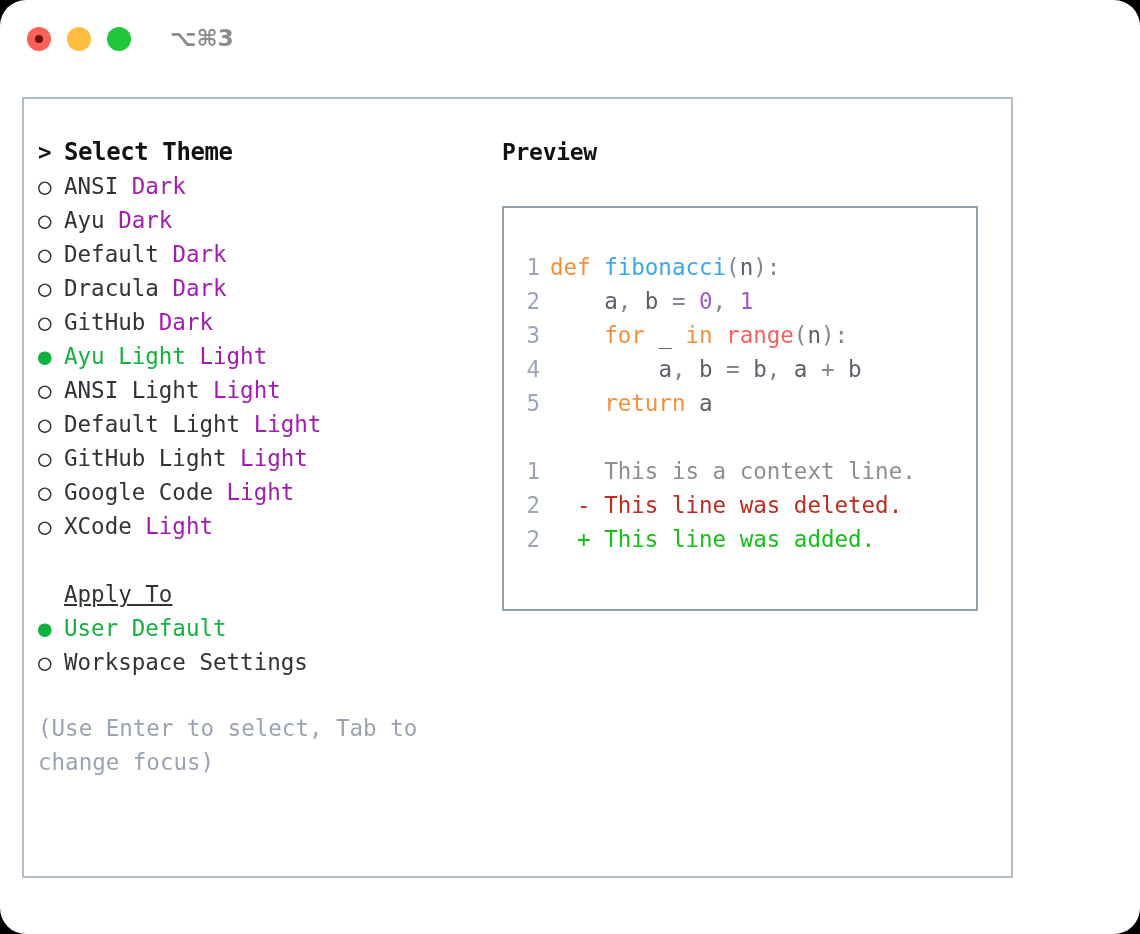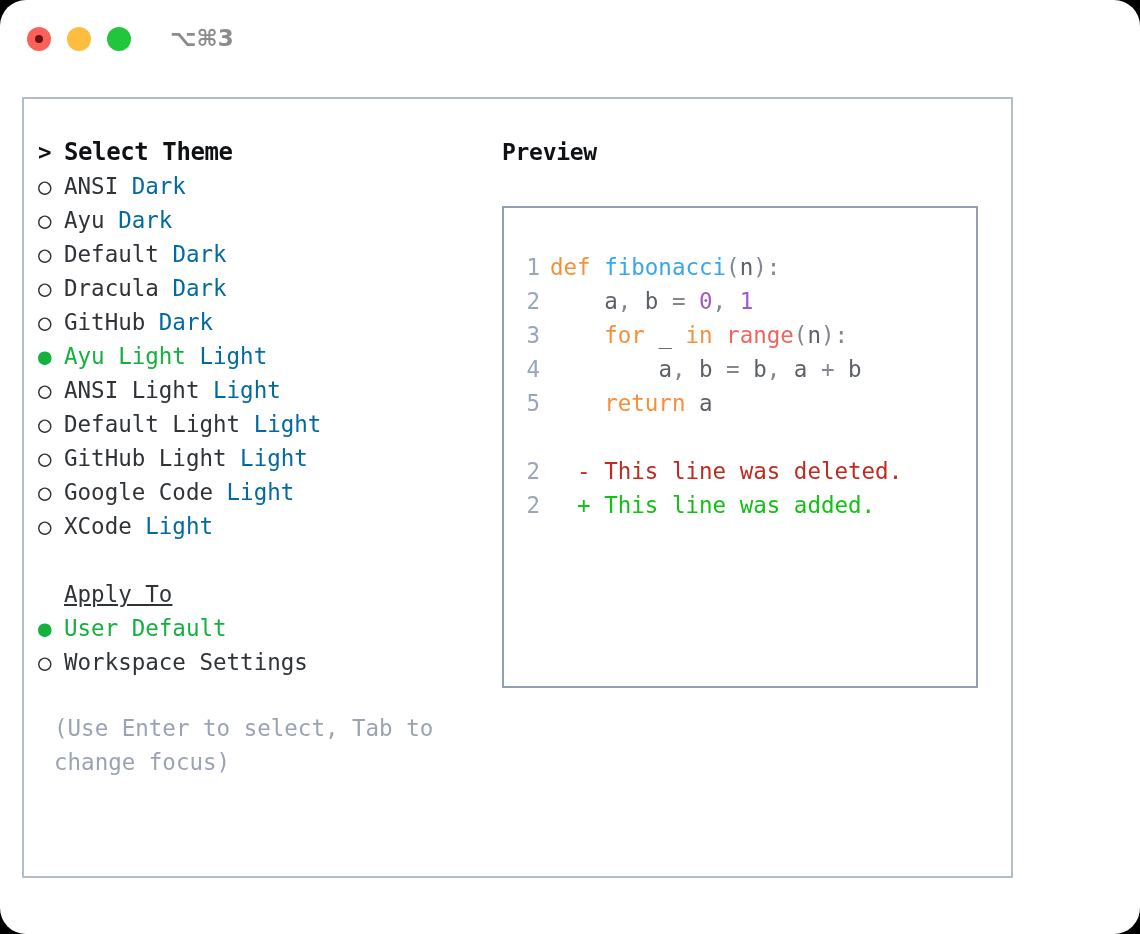--- a/index.html
+++ b/index.html
@@ -103,41 +103,40 @@
     font-size: 24px;
     color: #0f1114;
     letter-spacing: -0.4px;
   }
   #header-row .marker { font-weight: bold; }
 
   .row.selected { color: #13b13f; }
   .row.selected .marker { color: #13b13f; }
 
   .badge {
-    color: #0369a1;
+    color: #a21caf;
   }
 
   .spacer-sm { height: 34px; }
 
   #apply-to-label {
     height: 34px;
     line-height: 34px;
     font-size: 22.5px;
     color: #2f3338;
     padding-left: 26px;
     text-decoration: underline;
   }
 
   #hint {
     margin-top: 32px;
     font-size: 22.5px;
     line-height: 34px;
     color: #9aa3b4;
     width: 420px;
-    margin-left: 16px;
   }
 
   
   #right-col {
     position: absolute;
     left: 478px;
     top: 36px;
     width: 500px;
   }
 
@@ -146,21 +145,21 @@
     font-weight: bold;
     color: #0f1114;
     letter-spacing: -0.3px;
     height: 34px;
     line-height: 34px;
   }
 
   #preview-box {
     margin-top: 37px;
     width: 476px;
-    height: 482px;
+    height: 405px;
     border: 2px solid #93a0b0;
     box-sizing: border-box;
     background: #ffffff;
     position: relative;
   }
 
   #code-area {
     position: absolute;
     left: 12px;
     top: 42px;
@@ -246,20 +245,21 @@
       <div id="preview-title">Preview</div>
 
       <div id="preview-box">
         <div id="code-area">
             <div class="cline"><span class="lnum">1</span><span class="kw">def</span><span class="punc"> </span><span class="fn">fibonacci</span><span class="punc">(</span><span class="id">n</span><span class="punc">):</span></div>
             <div class="cline"><span class="lnum">2</span><span class="punc">    </span><span class="id">a</span><span class="punc">, </span><span class="id">b</span><span class="punc"> = </span><span class="num">0</span><span class="punc">, </span><span class="num">1</span></div>
             <div class="cline"><span class="lnum">3</span><span class="punc">    </span><span class="kw">for</span><span class="punc"> </span><span class="id">_</span><span class="punc"> </span><span class="kw">in</span><span class="punc"> </span><span class="bi">range</span><span class="punc">(</span><span class="id">n</span><span class="punc">):</span></div>
             <div class="cline"><span class="lnum">4</span><span class="punc">        </span><span class="id">a</span><span class="punc">, </span><span class="id">b</span><span class="punc"> = </span><span class="id">b</span><span class="punc">, </span><span class="id">a</span><span class="punc"> + </span><span class="id">b</span></div>
             <div class="cline"><span class="lnum">5</span><span class="punc">    </span><span class="kw">return</span><span class="punc"> </span><span class="id">a</span></div>
             <div class="gap"></div>
+            <div class="cline"><span class="lnum">1</span><span class="ctx">    This is a context line.</span></div>
             <div class="cline"><span class="lnum">2</span><span class="del">  - This line was deleted.</span></div>
             <div class="cline"><span class="lnum">2</span><span class="add">  + This line was added.</span></div>
           </div>
       </div>
     </div>
 
   </div>
 </div>
 
 </body></html>

